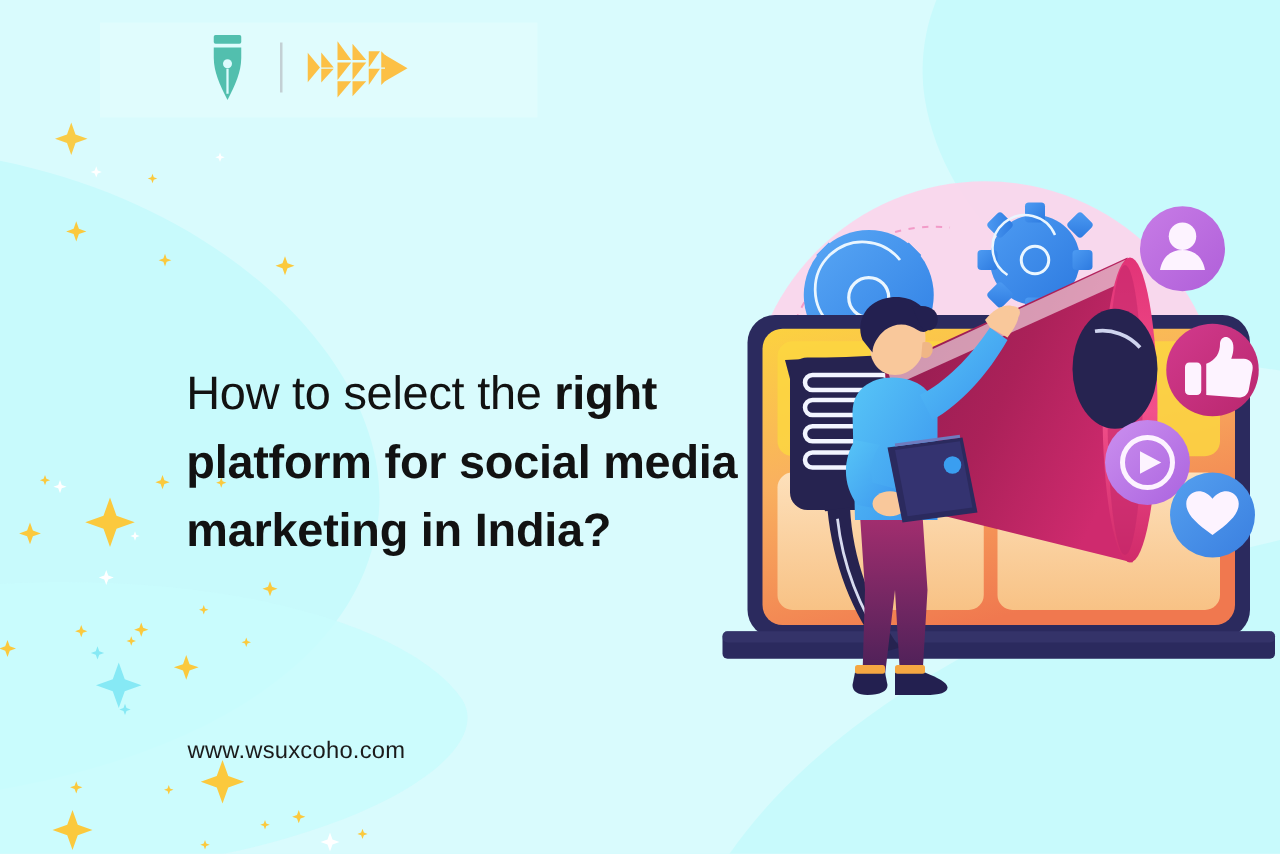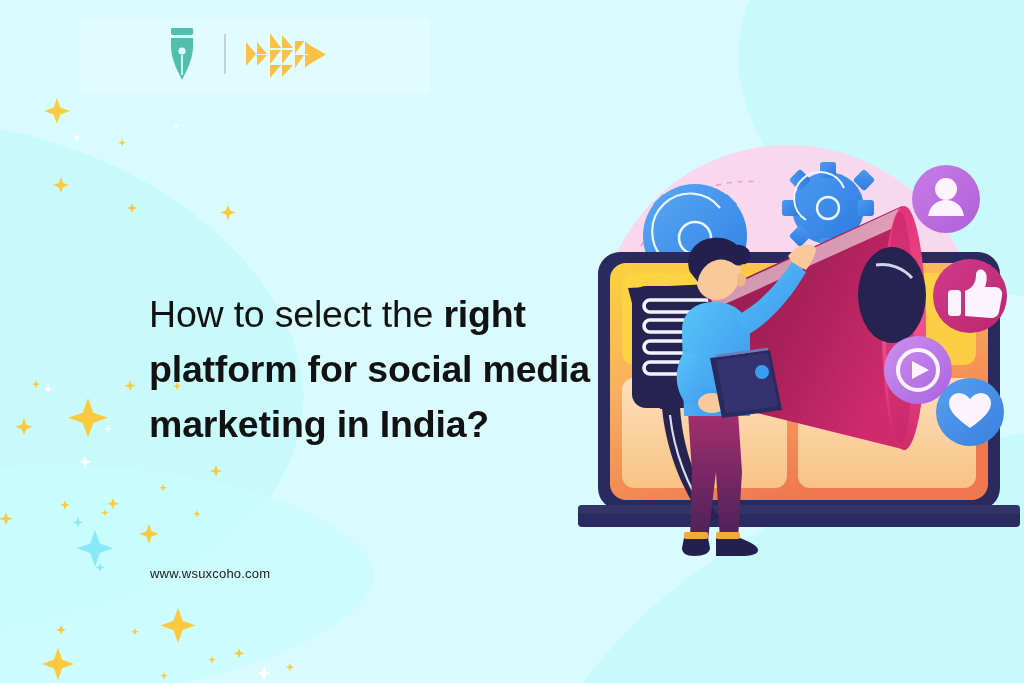--- a/index.html
+++ b/index.html
@@ -60,22 +60,22 @@
     color: #121212;
     font-weight: 400;
   }
   .headline b {
     font-weight: 700;
   }
 
   .site-url {
     position: absolute;
     left: 150px;
-    top: 566px;
-    font-size: 13px;
+    top: 590px;
+    font-size: 19px;
     letter-spacing: .2px;
     color: #1b1b1b;
     font-weight: 400;
   }
 
   
   .illustration {
     position: absolute;
     left: 570px;
     top: 120px;

